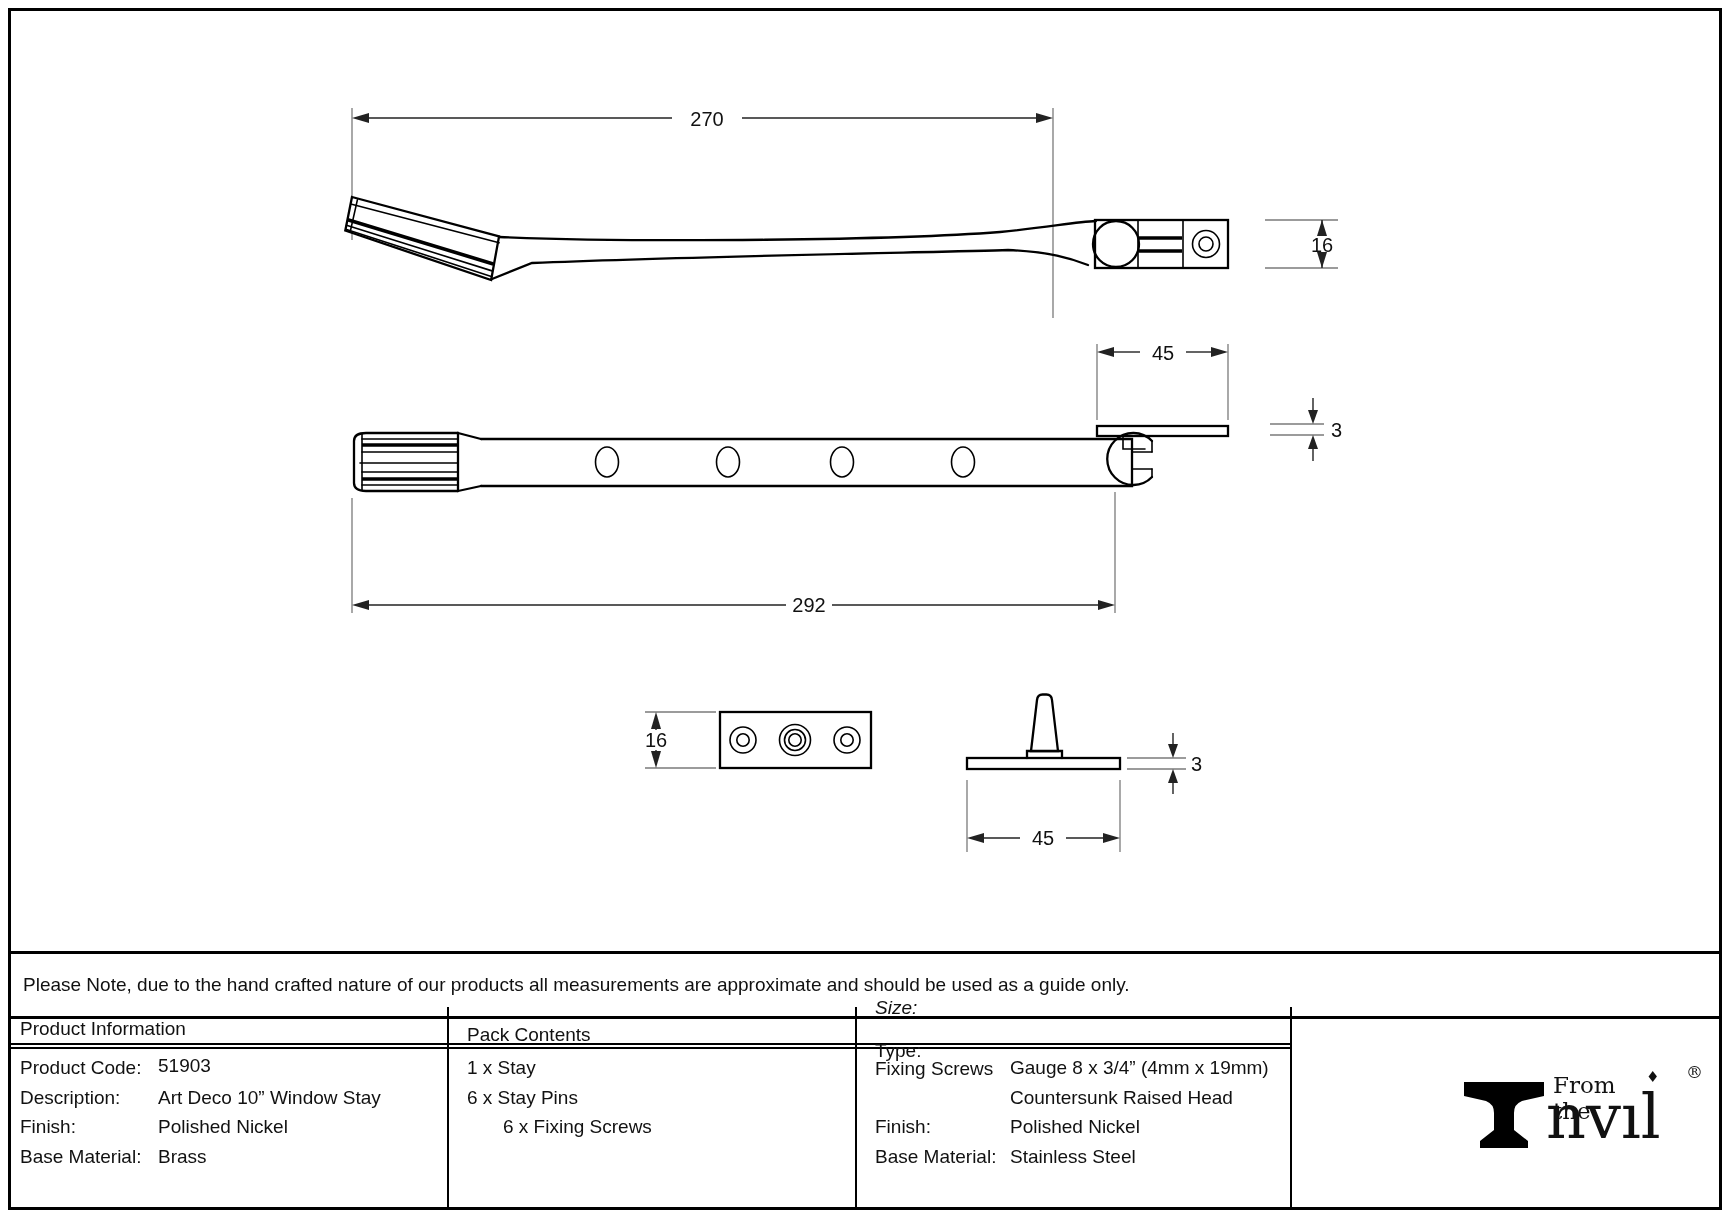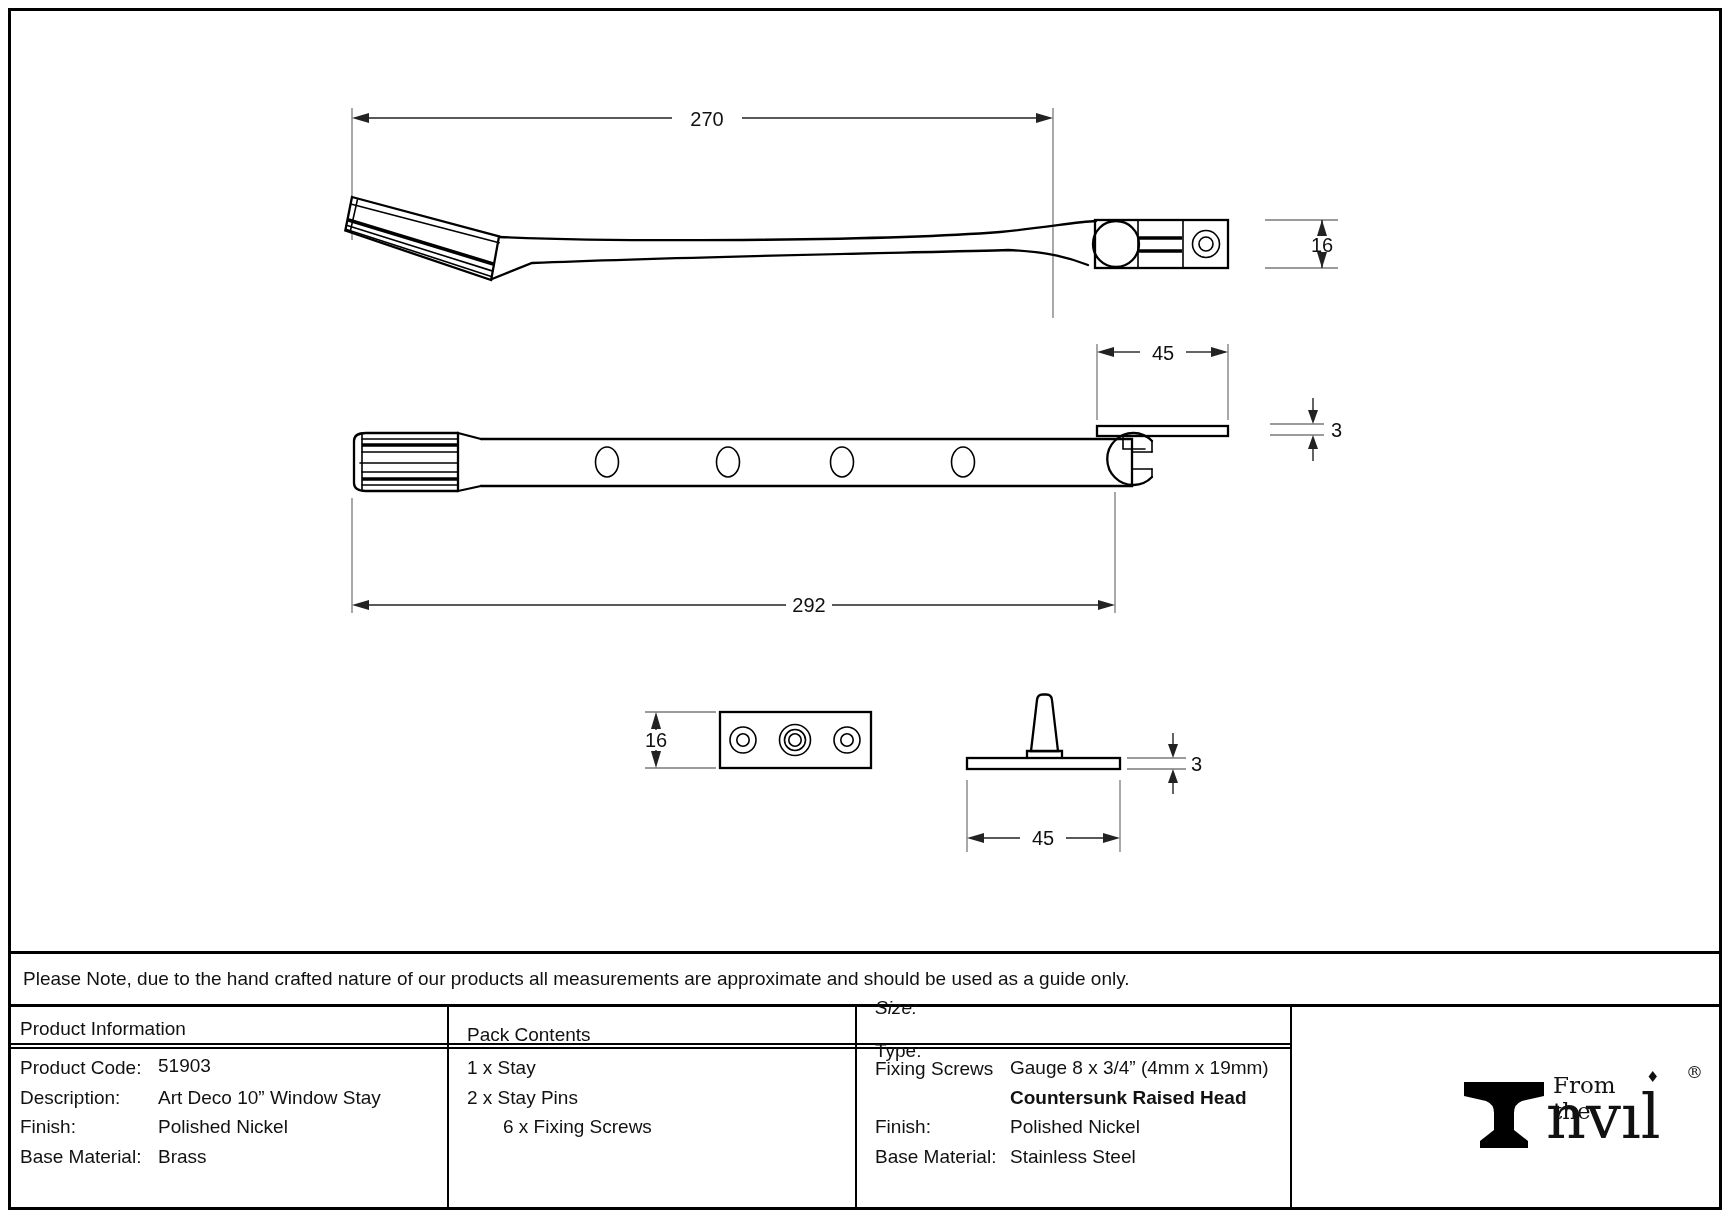--- a/index.html
+++ b/index.html
@@ -8,21 +8,21 @@
   .frame{position:absolute;left:8px;top:8px;width:1714px;height:1202px;
          border:3px solid #000;box-sizing:border-box;}
   svg text{font-family:"Liberation Sans",sans-serif;font-size:20px;fill:#111;}
   .obj{stroke:#000;stroke-width:2.3;fill:none;stroke-linecap:round;}
   .obj-f{stroke:#000;stroke-width:2.3;fill:#fff;}
   .det{stroke:#000;stroke-width:1.6;fill:none;stroke-linecap:round;}
   .thick{stroke:#000;stroke-width:3.6;fill:none;}
   .dim{stroke:#222;stroke-width:1.4;fill:none;}
   .wit{stroke:#7a7a7a;stroke-width:1.3;fill:none;}
   .arr{fill:#222;stroke:none;}
-  .note-bar{position:absolute;left:11px;top:951px;width:1708px;height:56px;
+  .note-bar{position:absolute;left:11px;top:951px;width:1708px;height:68px;
             box-sizing:border-box;border-top:3px solid #000;border-bottom:3px solid #000;
             display:flex;align-items:center;padding-left:12px;font-size:19px;}
   .vdiv{position:absolute;top:1007px;height:200px;width:2px;background:#000;}
   .hdr-rule{position:absolute;height:2px;background:#000;left:11px;width:1280px;}
   .cell-text{position:absolute;font-size:19px;white-space:nowrap;}
   .logo{position:absolute;}
   .logo-fromthe{position:absolute;left:1553px;top:1072px;font:23px "DejaVu Serif",serif;}
   .logo-brand{position:absolute;left:1546px;top:1086px;font:62px "DejaVu Serif",serif;line-height:1;}
   .logo-dot{position:absolute;left:1646px;top:1068px;font-size:15px;font-family:"DejaVu Sans",sans-serif;}
   .logo-reg{position:absolute;left:1686px;top:1062px;font-size:17px;font-family:"DejaVu Serif",serif;}
@@ -198,27 +198,27 @@
 <div class="cell-text" style="left:20px;top:1057px;">Product Code:</div>
 <div class="cell-text" style="left:158px;top:1055px;">51903</div>
 <div class="cell-text" style="left:20px;top:1087px;">Description:</div>
 <div class="cell-text" style="left:158px;top:1087px;">Art Deco 10” Window Stay</div>
 <div class="cell-text" style="left:20px;top:1116px;">Finish:</div>
 <div class="cell-text" style="left:158px;top:1116px;">Polished Nickel</div>
 <div class="cell-text" style="left:20px;top:1146px;">Base Material:</div>
 <div class="cell-text" style="left:158px;top:1146px;">Brass</div>
 
 <div class="cell-text" style="left:467px;top:1057px;">1 x Stay</div>
-<div class="cell-text" style="left:467px;top:1087px;">2 x Stay Pins</div>
+<div class="cell-text" style="left:467px;top:1087px;">6 x Stay Pins</div>
 <div class="cell-text" style="left:467px;top:1116px;margin-left:36px;">6 x Fixing Screws</div>
 
 <div class="cell-text" style="left:875px;top:997px;font-style:italic;">Size:</div>
 <div class="cell-text" style="left:1010px;top:1057px;">Gauge 8 x 3/4” (4mm x 19mm)</div>
 <div class="cell-text" style="left:875px;top:1040px;">Type:</div>
-<div class="cell-text" style="left:1010px;top:1087px;font-weight:bold;">Countersunk Raised Head</div>
+<div class="cell-text" style="left:1010px;top:1087px;">Countersunk Raised Head</div>
 <div class="cell-text" style="left:875px;top:1116px;">Finish:</div>
 <div class="cell-text" style="left:1010px;top:1116px;">Polished Nickel</div>
 <div class="cell-text" style="left:875px;top:1146px;">Base Material:</div>
 <div class="cell-text" style="left:1010px;top:1146px;">Stainless Steel</div>
 
 <div class="logo">
   <svg style="position:absolute;left:1462px;top:1066px;" width="84" height="88" viewBox="0 0 84 88">
     <path fill="#000" d="M 2,16 H 82 V 30 L 60,35 Q 52,38 52,47 V 64 L 66,75 V 82 H 18 V 75 L 32,64 V 47 Q 32,38 24,35 L 2,30 Z"></path>
   </svg>
   <span class="logo-fromthe">From the</span>

